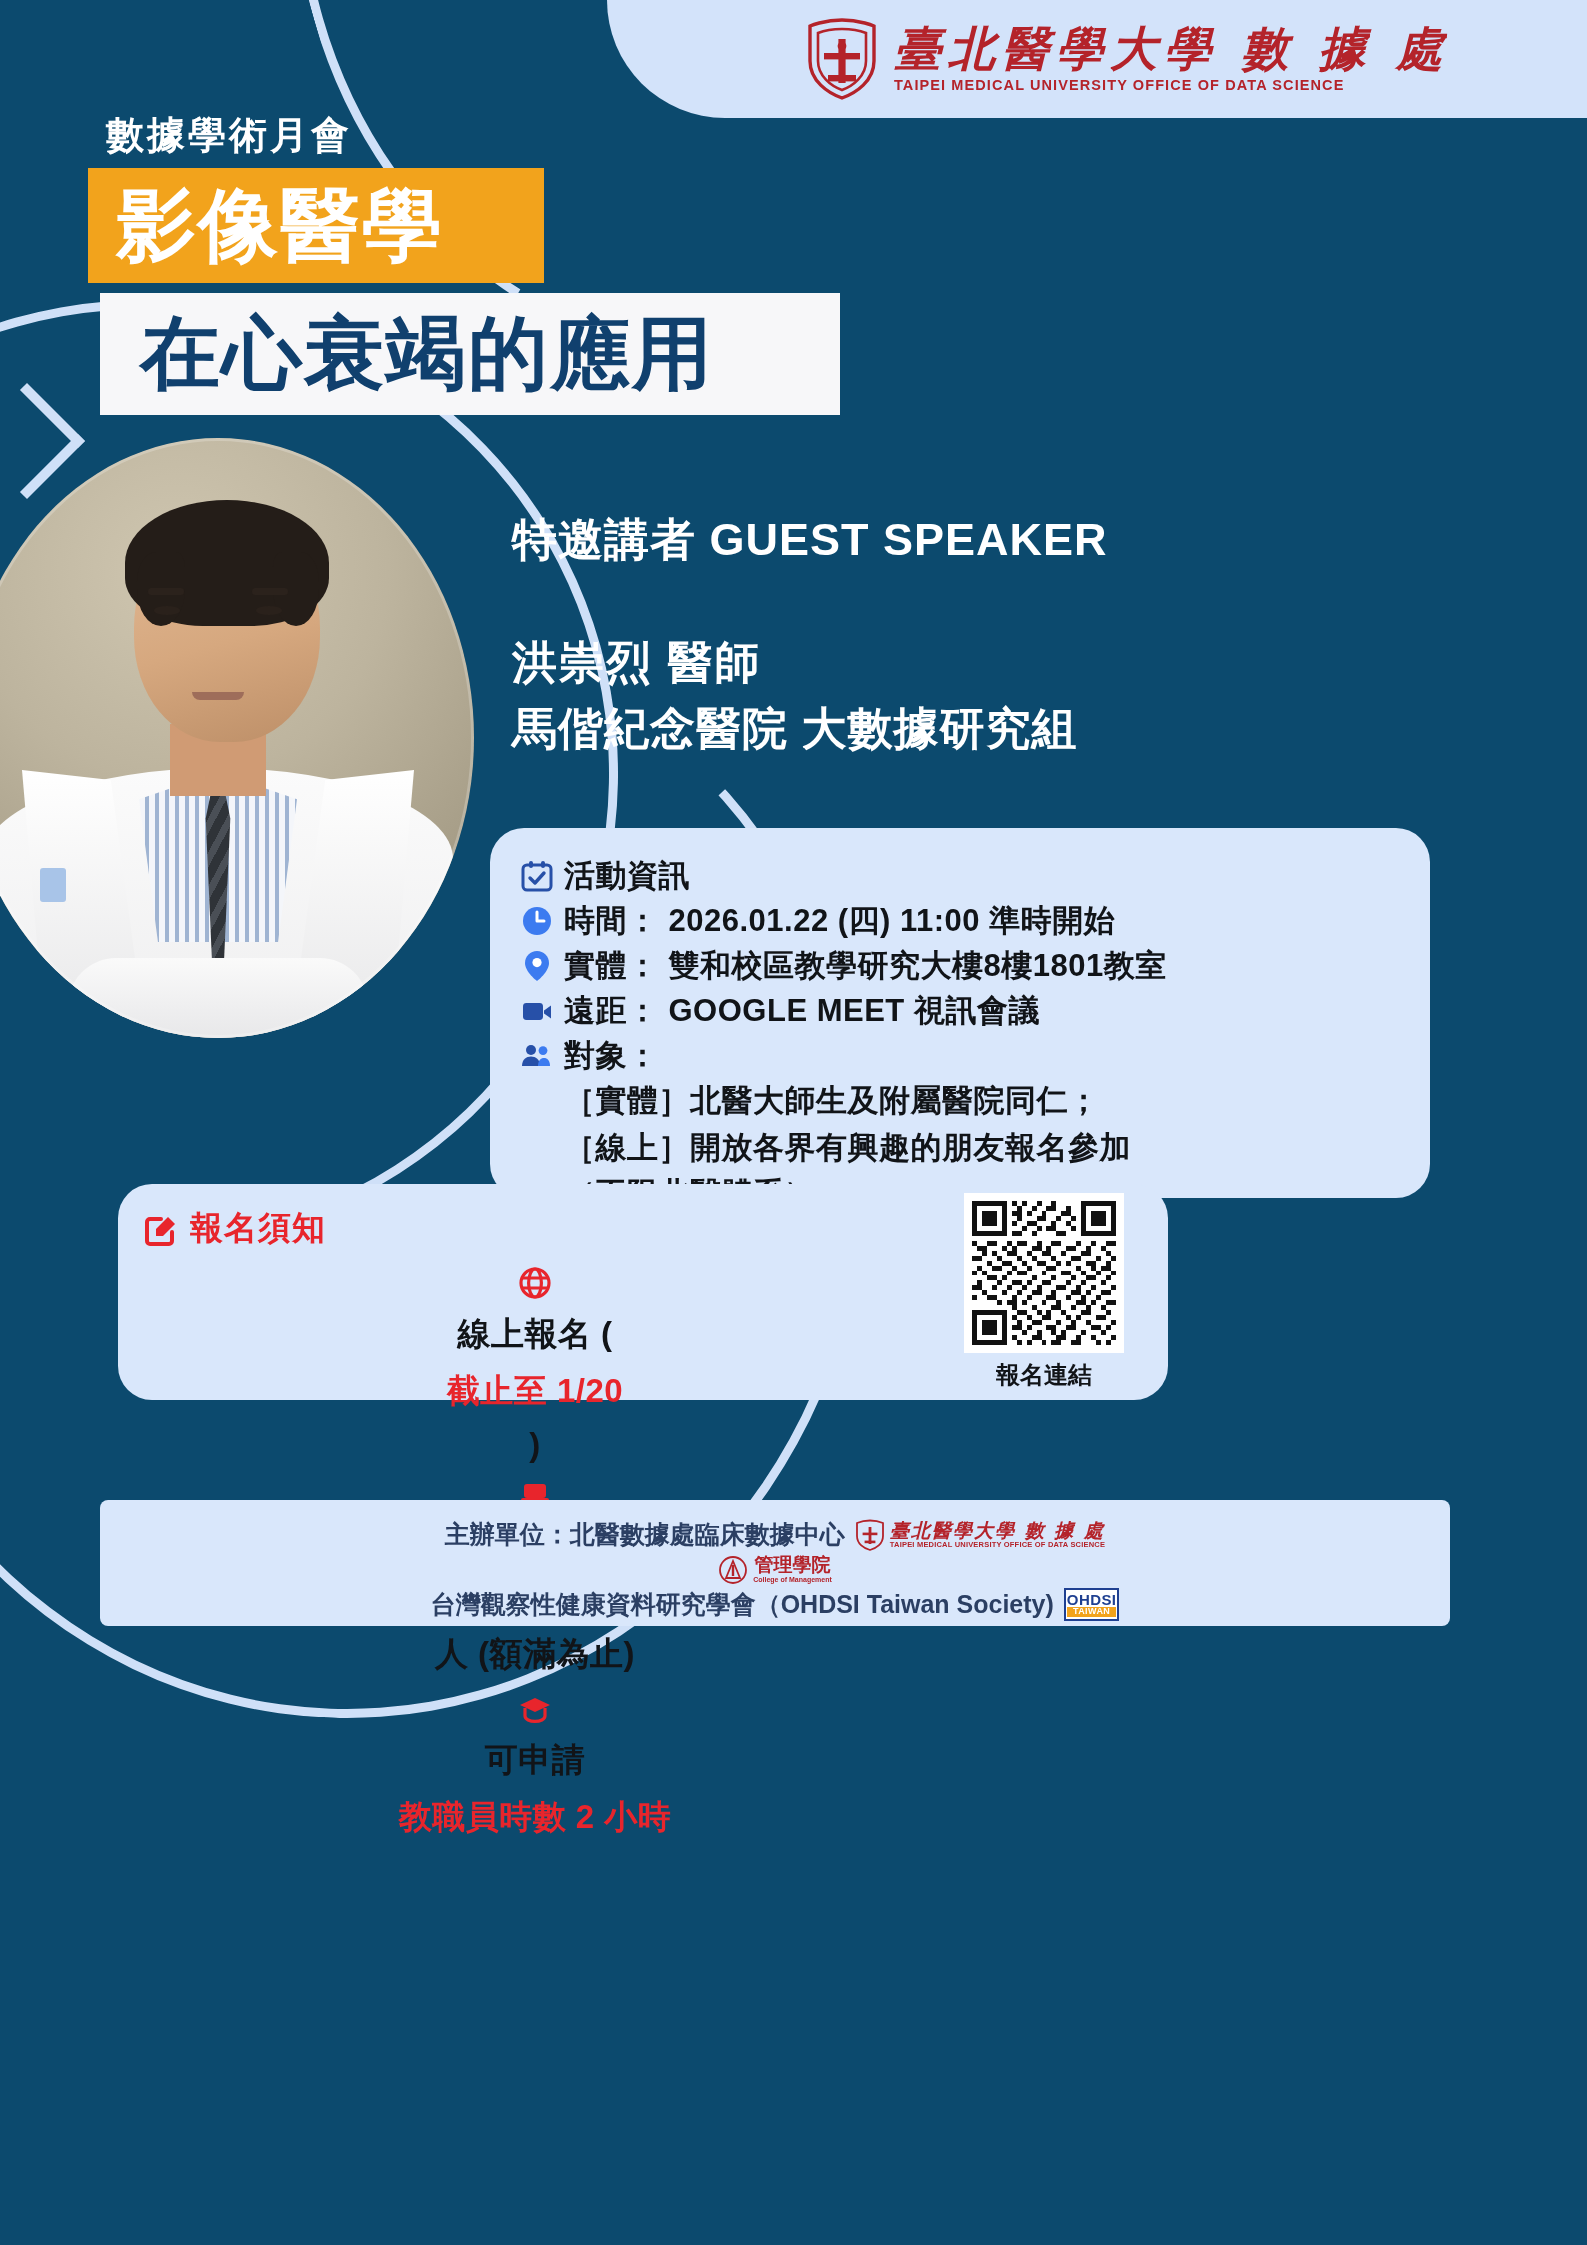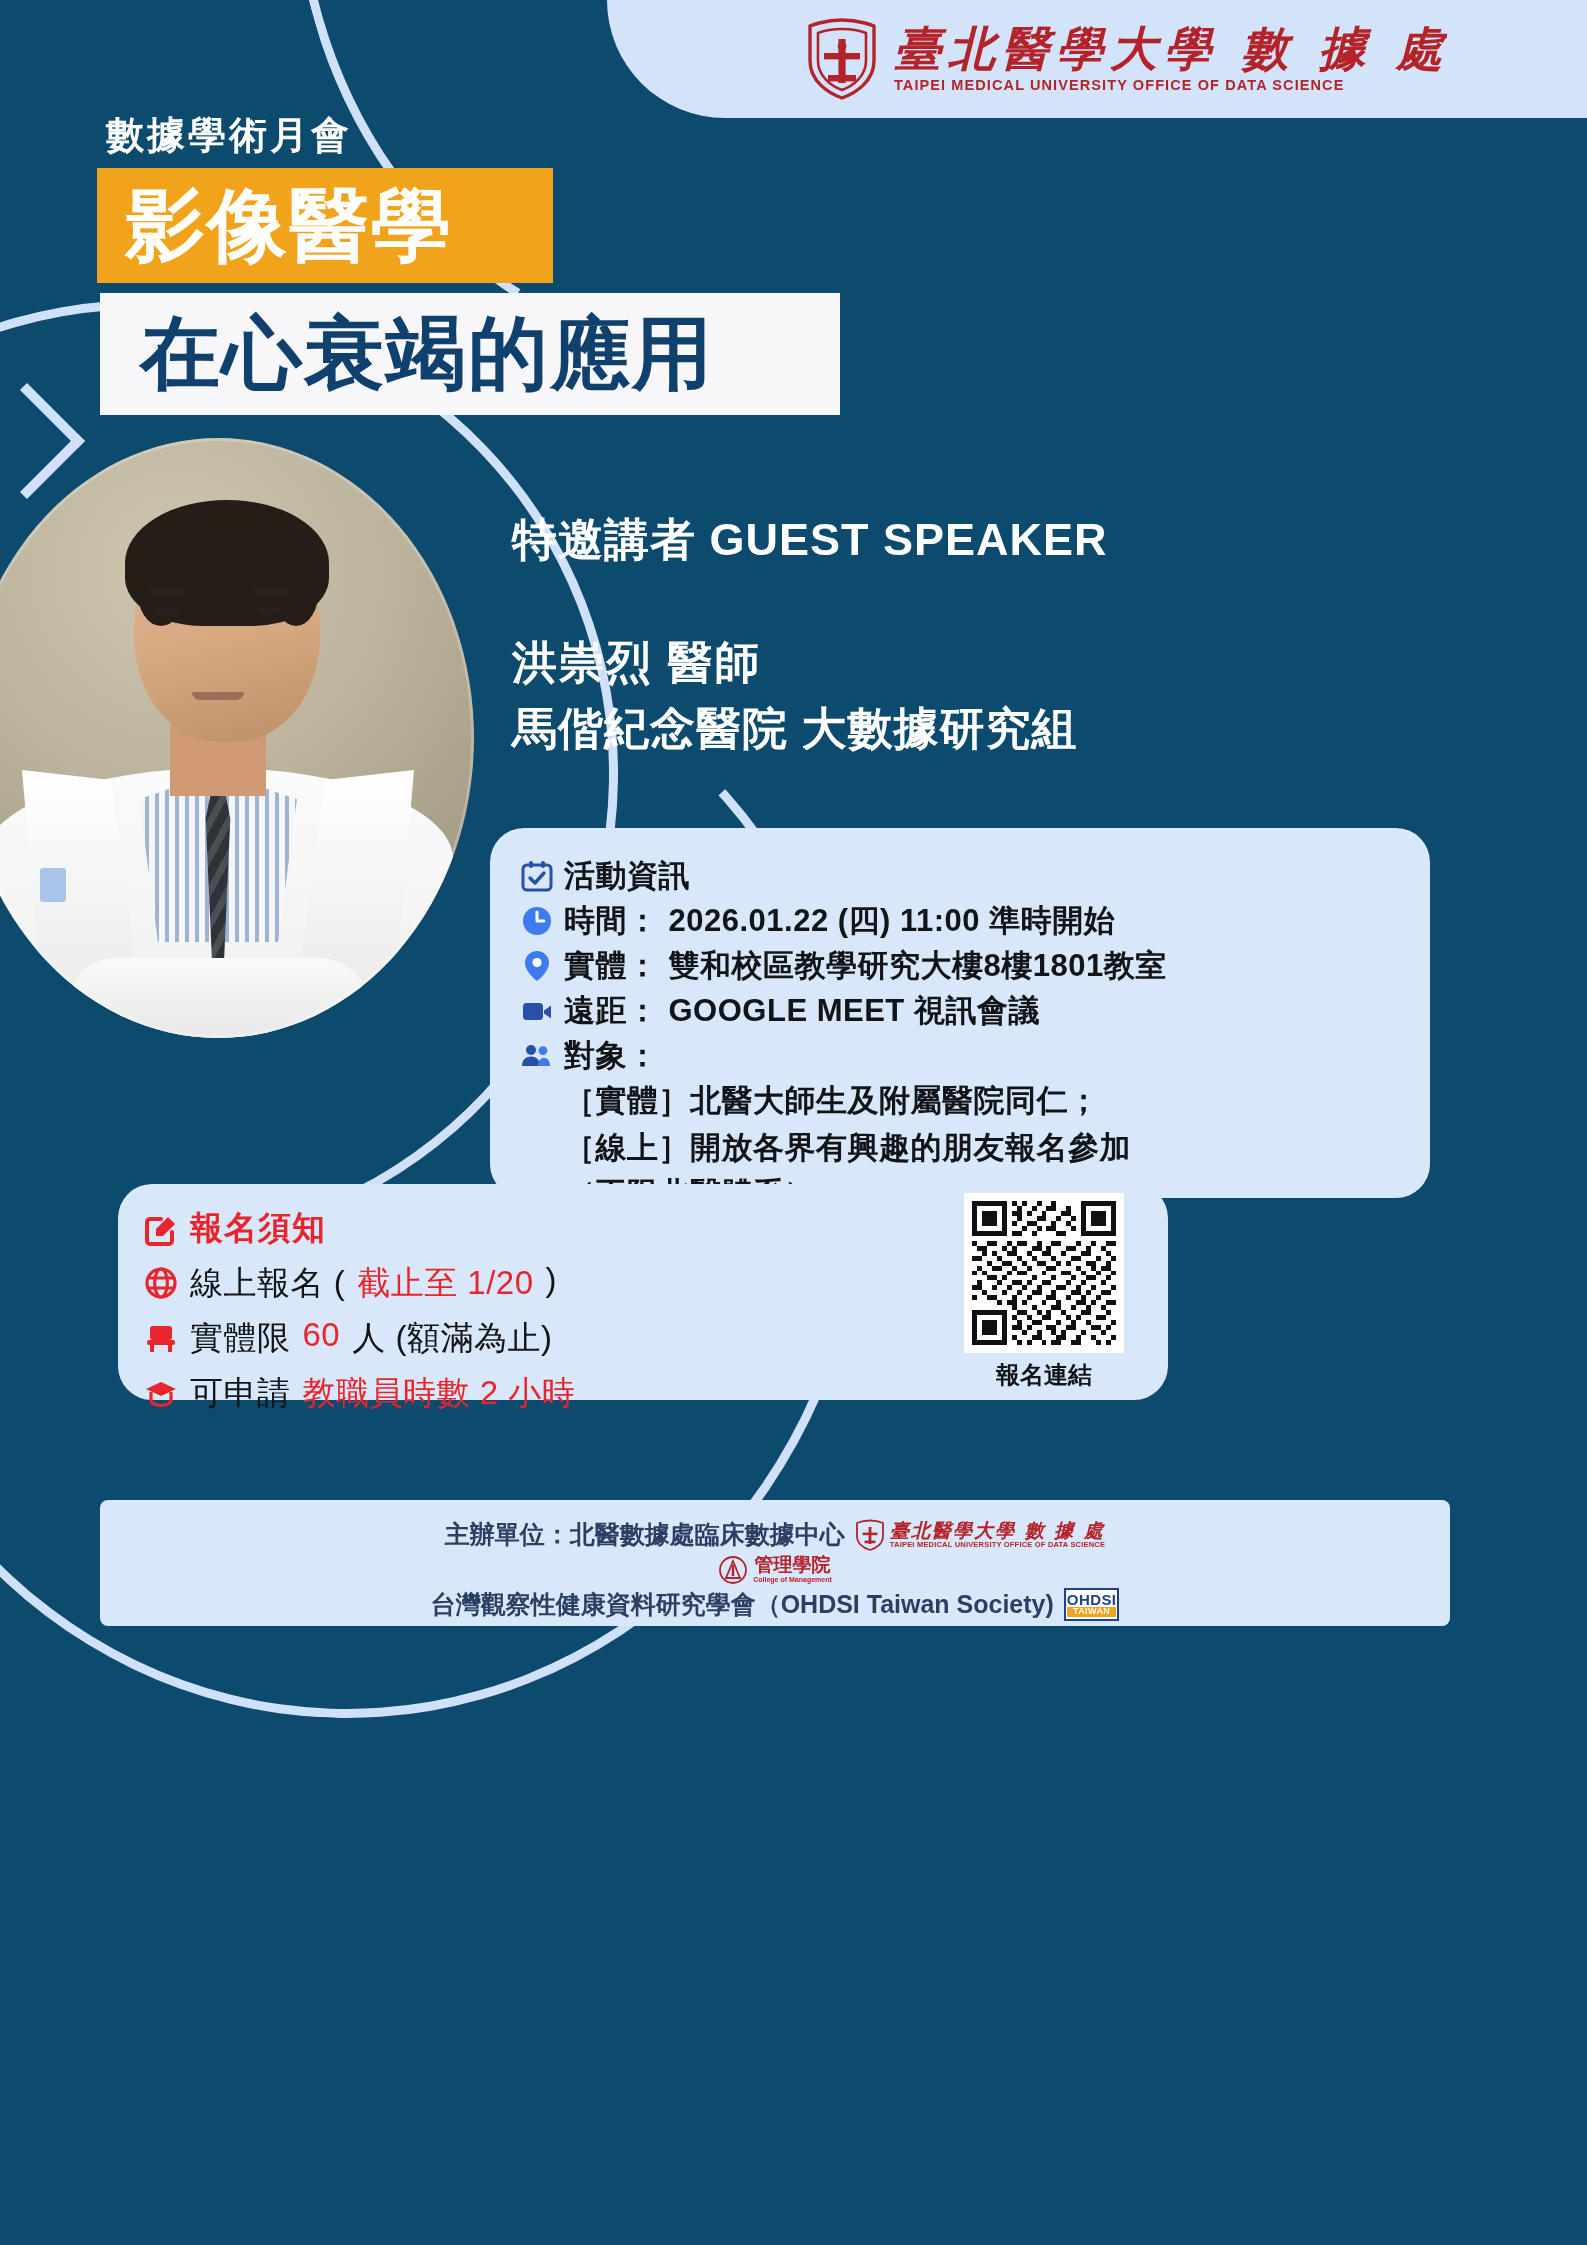--- a/index.html
+++ b/index.html
@@ -109,21 +109,21 @@
     position: absolute;
     left: 106px;
     top: 110px;
     font-size: 38px;
     font-weight: 700;
     color: #ffffff;
     letter-spacing: 3px;
   }
   .band-orange {
     position: absolute;
-    left: 97px;
+    left: 88px;
     top: 168px;
     width: 456px;
     height: 115px;
     background: #f2a31c;
     display: flex;
     align-items: center;
     padding-left: 28px;
     box-sizing: border-box;
   }
   .band-orange span {
@@ -406,26 +406,28 @@
     display: flex;
     align-items: center;
     gap: 12px;
     color: #e8252c;
     font-size: 33px;
     font-weight: 800;
     letter-spacing: 1px;
   }
   .reg-line {
     display: flex;
+    align-items: center;
     gap: 12px;
     margin-top: 10px;
     color: #111418;
     font-size: 33px;
-    font-weight: 400;
+    font-weight: 700;
     letter-spacing: .5px;
+    flex-direction: column;
   }
   .hl { color: #e8252c; }
   .qr-wrap {
     flex: 0 0 auto;
     width: 196px;
     display: flex;
     flex-direction: column;
     align-items: center;
     justify-content: center;
   }

